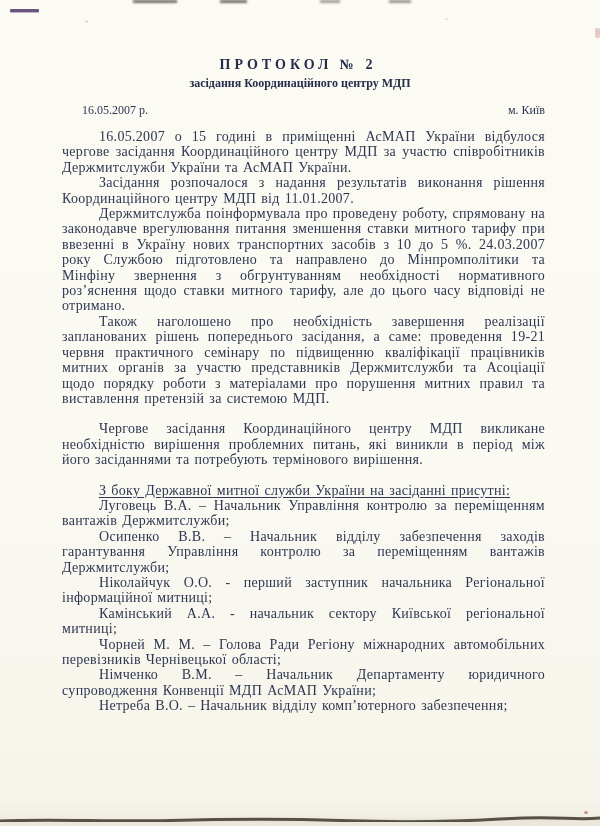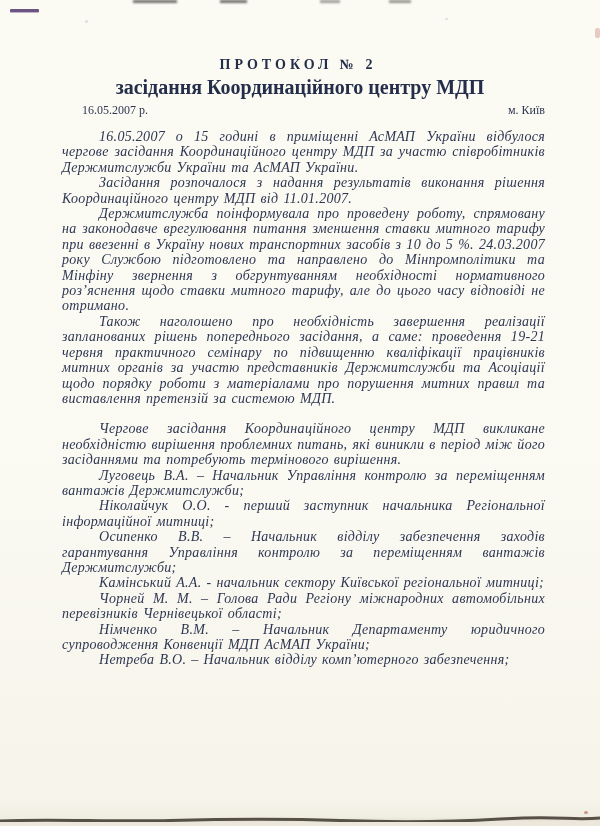--- a/index.html
+++ b/index.html
@@ -39,38 +39,38 @@
   
   .doc-title {
     position: absolute; top: 57px; left: 0; width: 596px;
     text-align: center; font-weight: bold;
     font-size: 14px; letter-spacing: 4px;
     color: #242e4b;
   }
   .doc-subtitle {
     position: absolute; top: 76px; left: 0; width: 600px;
     text-align: center; font-weight: bold;
-    font-size: 20px; color: #242e4b;
+    font-size: 12px; color: #242e4b;
   }
   .date-row {
     position: absolute; top: 103px; left: 62px; width: 483px;
     display: flex; justify-content: space-between;
     font-size: 12px;
   }
   .date-row .date { padding-left: 20px; }
 
   
   .content {
     position: absolute; top: 129px; left: 62px; width: 483px;
     font-size: 14px; line-height: 15.4px;
     letter-spacing: .3px; word-spacing: 1.2px;
     text-align: justify;
     color: #2e3752;
   }
-  .content p { margin: 0; text-indent: 37px; font-style: italic; }
+  .content p { margin: 0; text-indent: 37px; }
   .gap-before { margin-top: 15px !important; }
   .section-heading {
     margin: 0; text-indent: 37px;
     text-decoration: underline;
     text-underline-offset: 2px;
   }
 </style>
 </head>
 <body>
 
@@ -94,23 +94,24 @@
     <span class="city">м. Київ</span>
   </div>
 
   <div class="content">
     <p>16.05.2007 о 15 годині в приміщенні АсМАП України відбулося чергове засідання Координаційного центру МДП за участю співробітників Держмитслужби України та АсМАП України.</p>
     <p>Засідання розпочалося з надання результатів виконання рішення Координаційного центру МДП від 11.01.2007.</p>
     <p>Держмитслужба поінформувала про проведену роботу, спрямовану на законодавче врегулювання питання зменшення ставки митного тарифу при ввезенні в Україну нових транспортних засобів з 10 до 5 %. 24.03.2007 року Службою підготовлено та направлено до Мінпромполітики та Мінфіну звернення з обгрунтуванням необхідності нормативного роз’яснення щодо ставки митного тарифу, але до цього часу відповіді не отримано.</p>
     <p>Також наголошено про необхідність завершення реалізації запланованих рішень попереднього засідання, а саме: проведення 19-21 червня практичного семінару по підвищенню кваліфікації працівників митних органів за участю представників Держмитслужби та Асоціації щодо порядку роботи з матеріалами про порушення митних правил та виставлення претензій за системою МДП.</p>
     <p class="gap-before">Чергове засідання Координаційного центру МДП викликане необхідністю вирішення проблемних питань, які виникли в період між його засіданнями та потребують термінового вирішення.</p>
 
+    <p class="section-heading gap-before">З боку Державної митної служби України на засіданні присутні:</p>
     <p>Луговець В.А. – Начальник Управління контролю за переміщенням вантажів Держмитслужби;</p>
+    <p>Осипенко В.В. – Начальник відділу забезпечення заходів гарантування Управління контролю за переміщенням вантажів Держмитслужби;</p>
     <p>Ніколайчук О.О. - перший заступник начальника Регіональної інформаційної митниці;</p>
-    <p>Осипенко В.В. – Начальник відділу забезпечення заходів гарантування Управління контролю за переміщенням вантажів Держмитслужби;</p>
     <p>Камінський А.А. - начальник сектору Київської регіональної митниці;</p>
 
     <p>Чорней М. М. – Голова Ради Регіону міжнародних автомобільних перевізників Чернівецької області;</p>
     <p>Німченко В.М. – Начальник Департаменту юридичного супроводження Конвенції МДП АсМАП України;</p>
     <p>Нетреба В.О. – Начальник відділу комп’ютерного забезпечення;</p>
 
   </div>
 
   <svg class="bottom-wave" width="600" height="20">
     <path d="M0 15 C 50 12.5, 110 16, 170 14.5 S 280 12.5, 340 14.5 S 440 16.5, 500 13 S 570 14.5, 600 12" stroke="#3c352c" stroke-width="3" fill="none" opacity="0.85" style="filter: blur(0.6px);"></path>

